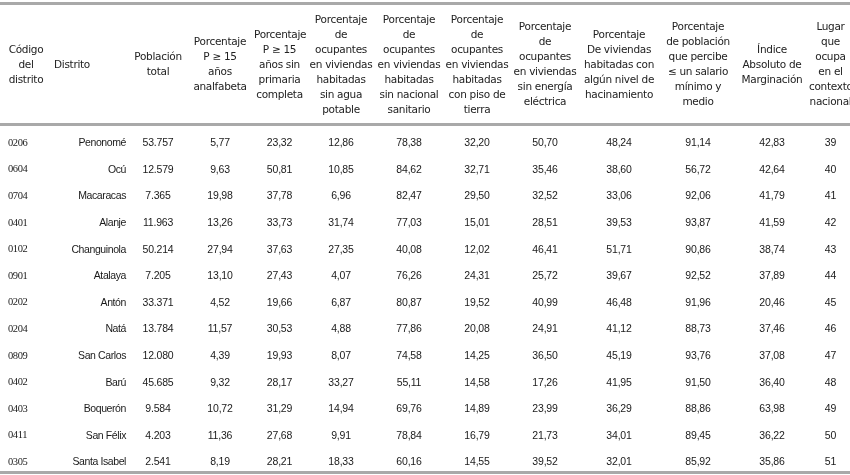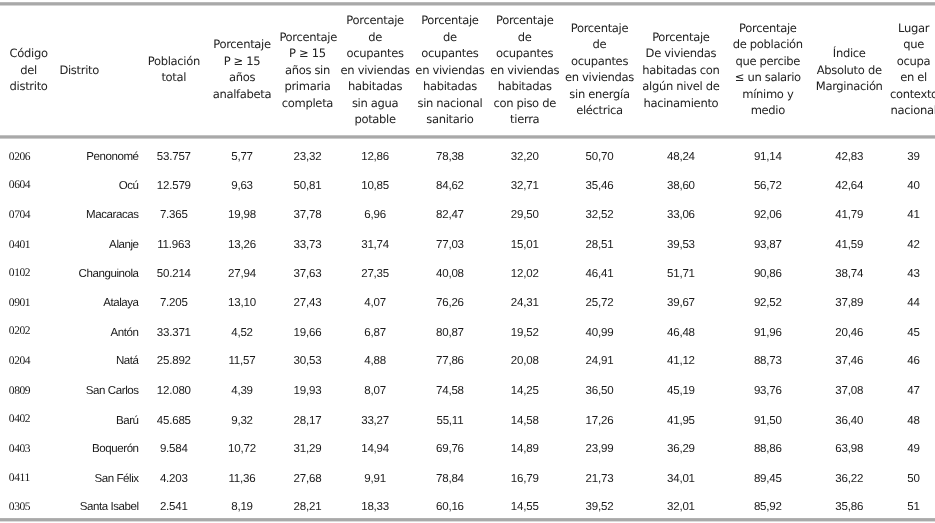--- a/index.html
+++ b/index.html
@@ -297,21 +297,21 @@
           <td>19,52</td>
           <td>40,99</td>
           <td>46,48</td>
           <td>91,96</td>
           <td>20,46</td>
           <td>45</td>
         </tr>
         <tr>
           <td class="code">0204</td>
           <td class="name">Natá</td>
-          <td>25.892</td>
+          <td>13.784</td>
           <td>11,57</td>
           <td>30,53</td>
           <td>4,88</td>
           <td>77,86</td>
           <td>20,08</td>
           <td>24,91</td>
           <td>41,12</td>
           <td>88,73</td>
           <td>37,46</td>
           <td>46</td>

